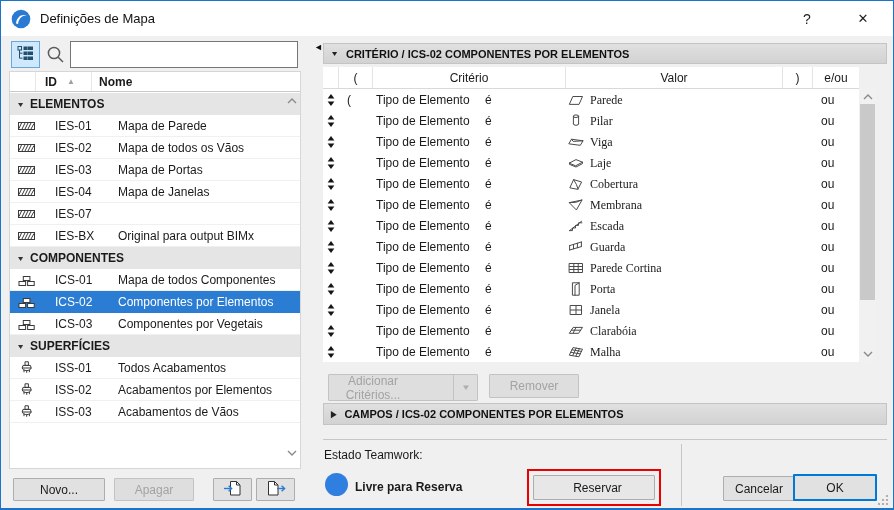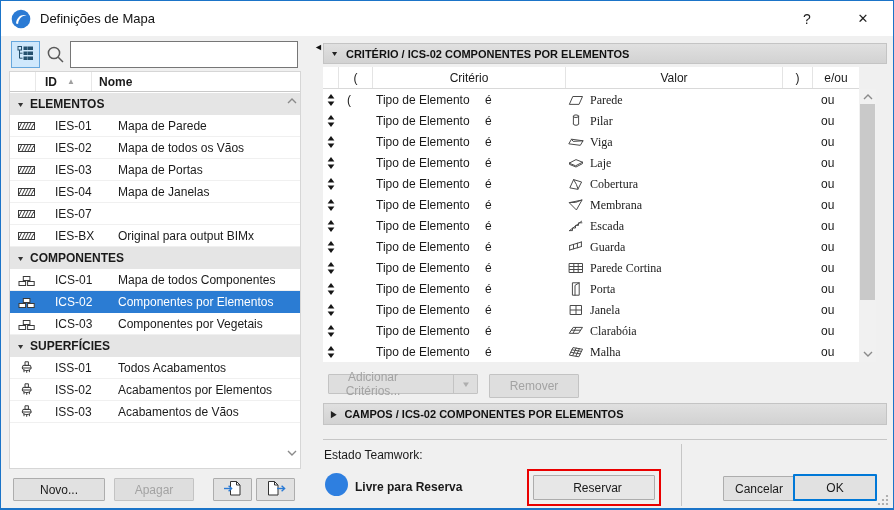--- a/index.html
+++ b/index.html
@@ -87,21 +87,21 @@
   .vicon{width:20px;height:16px;margin-right:4px;display:flex;align-items:center;justify-content:center;}
   .vicon svg{width:16px;height:16px;}
   .rc4{width:30px;}
   .rc5{width:46px;padding-left:8px;}
   .vscroll{position:absolute;left:858px;top:88px;width:17px;height:273px;background:#f1f1f1;}
   .vs-chev{position:absolute;left:3.5px;width:10px;height:6px;}
   .vs-chev svg{width:10px;height:6px;display:block;}
   .vs-up{top:5px;}
   .vs-down{bottom:5px;}
   .vs-thumb{position:absolute;left:1px;top:15px;width:15px;height:196px;background:#c9c9c9;}
-  .btn-add{left:327px;top:373px;width:150px;height:20px;gap:36px;}
+  .btn-add{left:327px;top:373px;width:150px;height:27px;gap:36px;}
   .btn-add .lbl{flex:1;text-align:center;}
   .btn-add .split{width:24px;align-self:stretch;border-left:1px solid #c3c3c3;
     display:flex;align-items:center;justify-content:center;font-size:8px;color:#aeaeae;}
   .btn-remove{left:488px;top:373px;width:90px;height:24px;}
   .hsep{position:absolute;left:322px;top:438px;width:564px;height:1px;background:#c6c6c6;}
   .tw-label{position:absolute;left:323px;top:447px;}
   .tw-circle{position:absolute;left:324px;top:472px;width:23px;height:23px;border-radius:50%;}
   .tw-status{position:absolute;left:354px;top:479px;font-weight:bold;}
   .red-annot{position:absolute;left:526px;top:468px;width:134px;height:37px;border:2px solid #ea0000;}
   .btn-reservar{left:532px;top:474px;width:122px;height:25px;background:#e7e7e7;padding-left:7px;}

